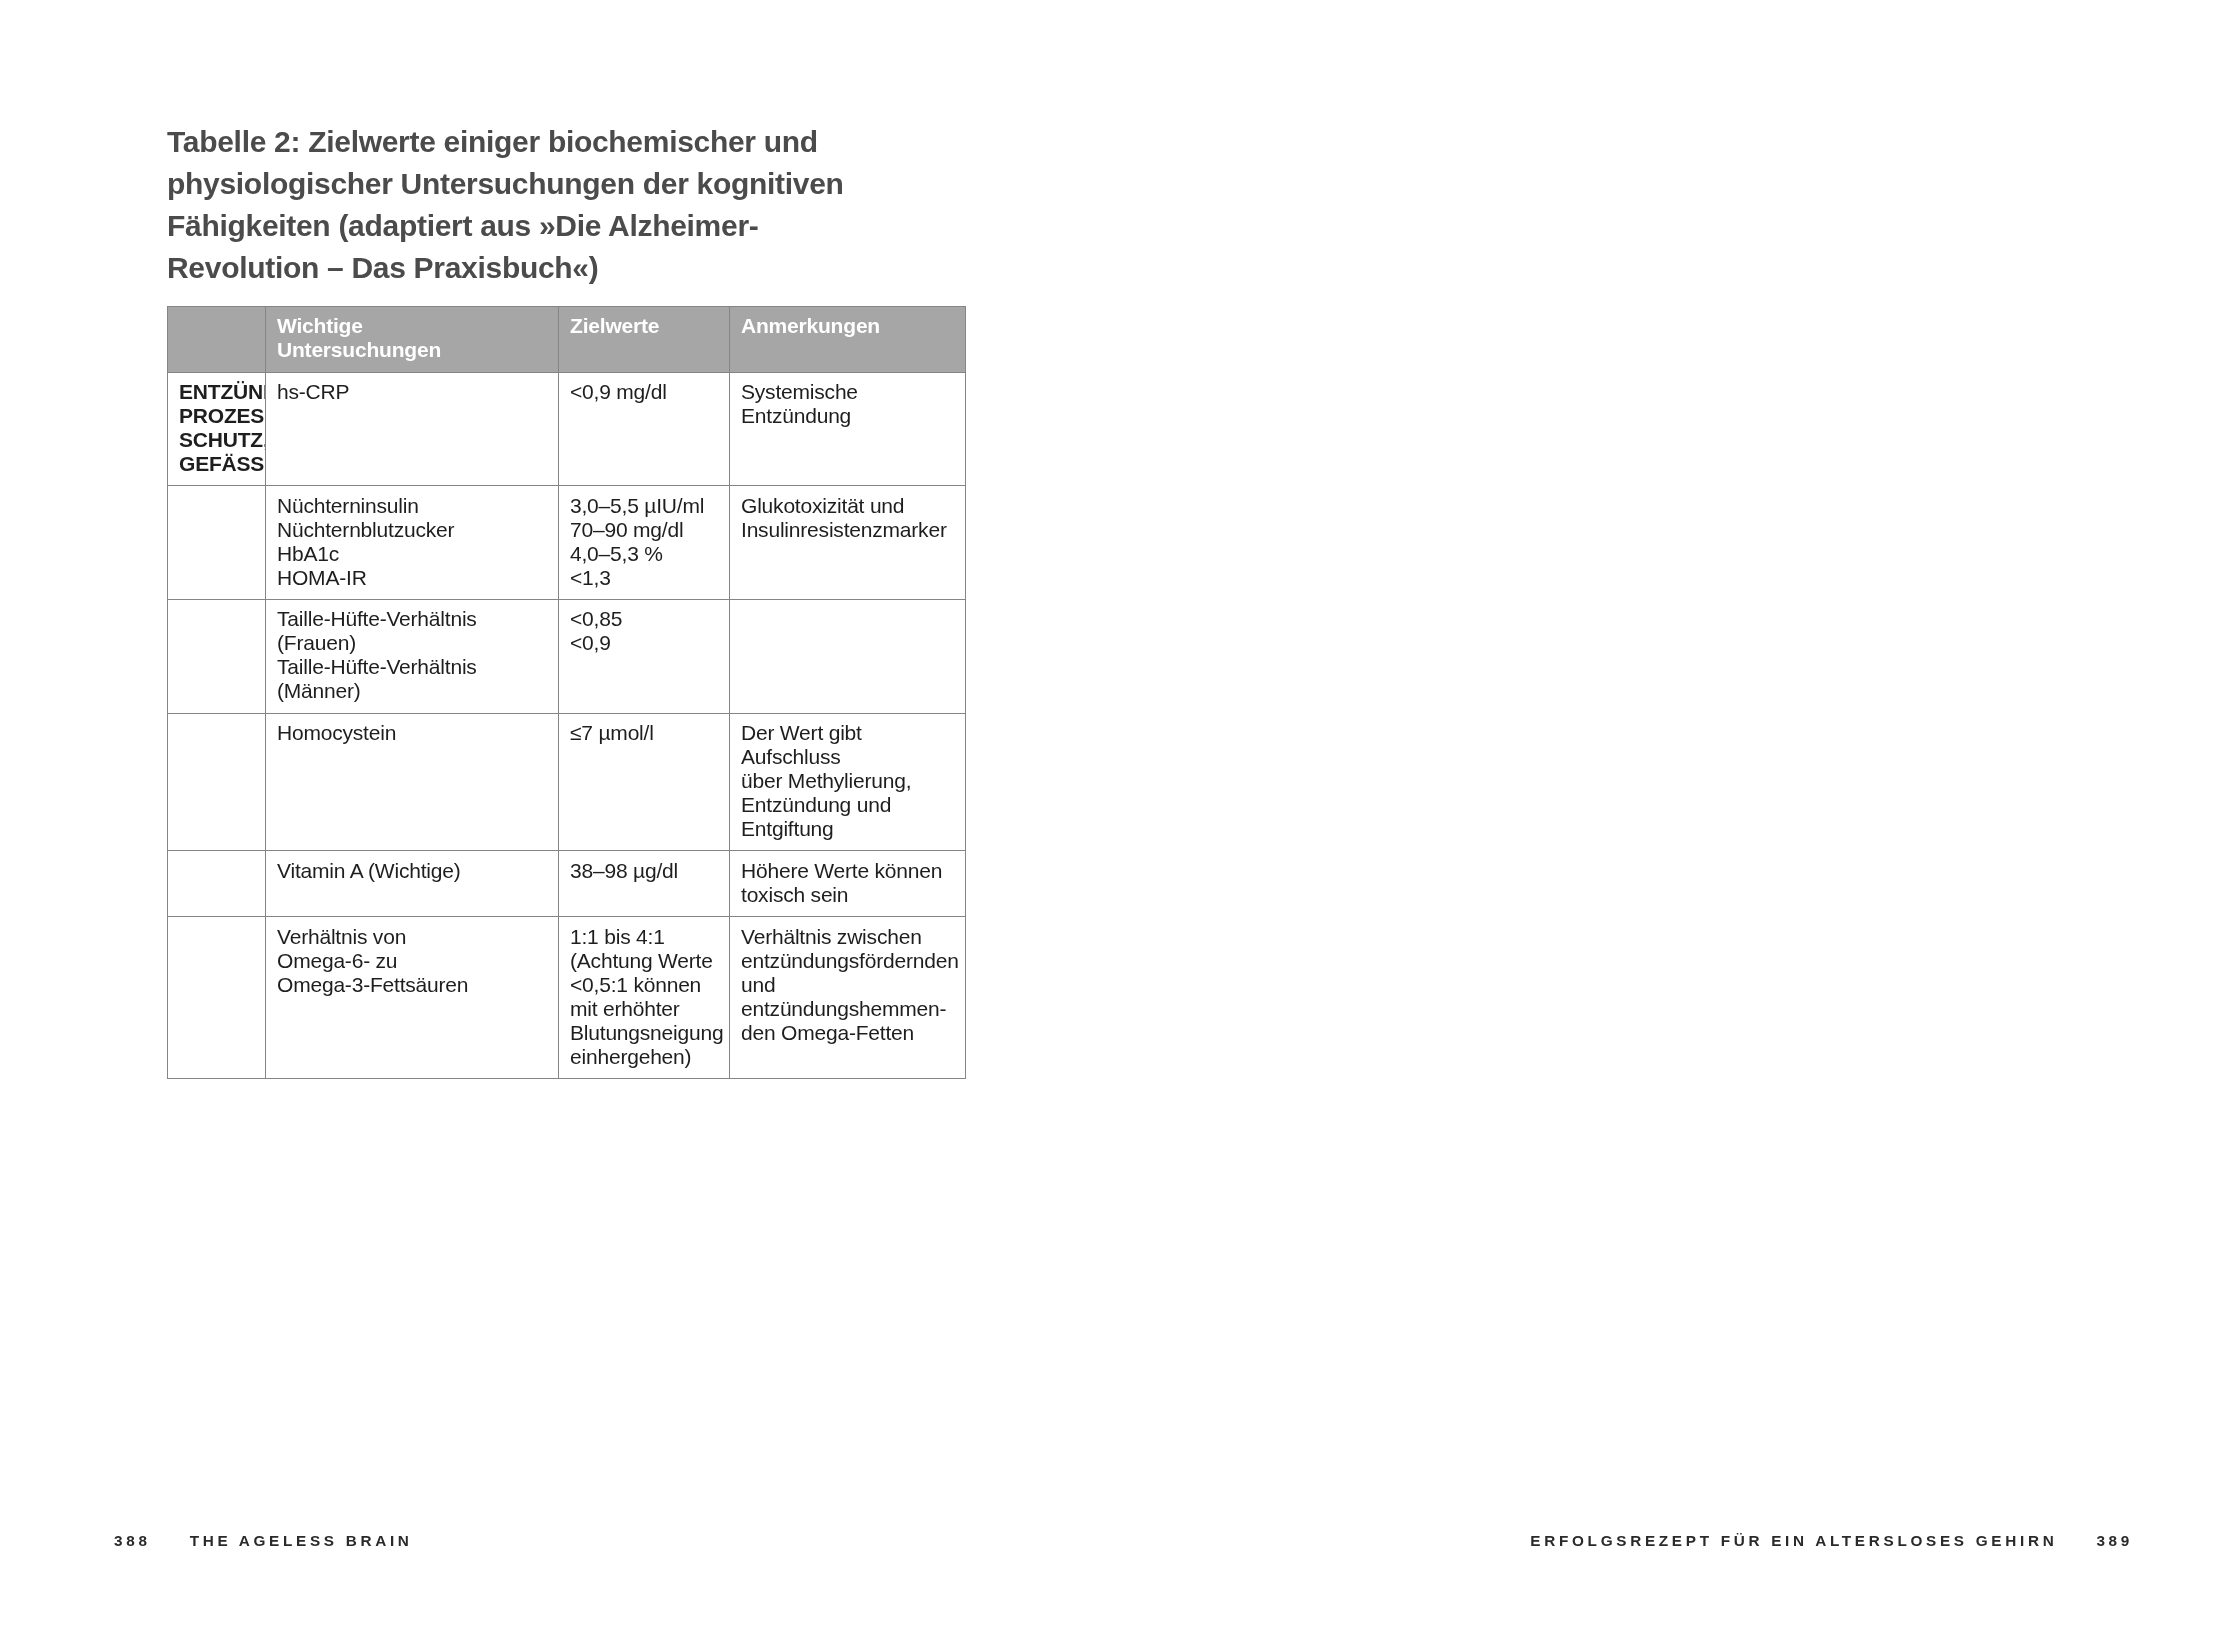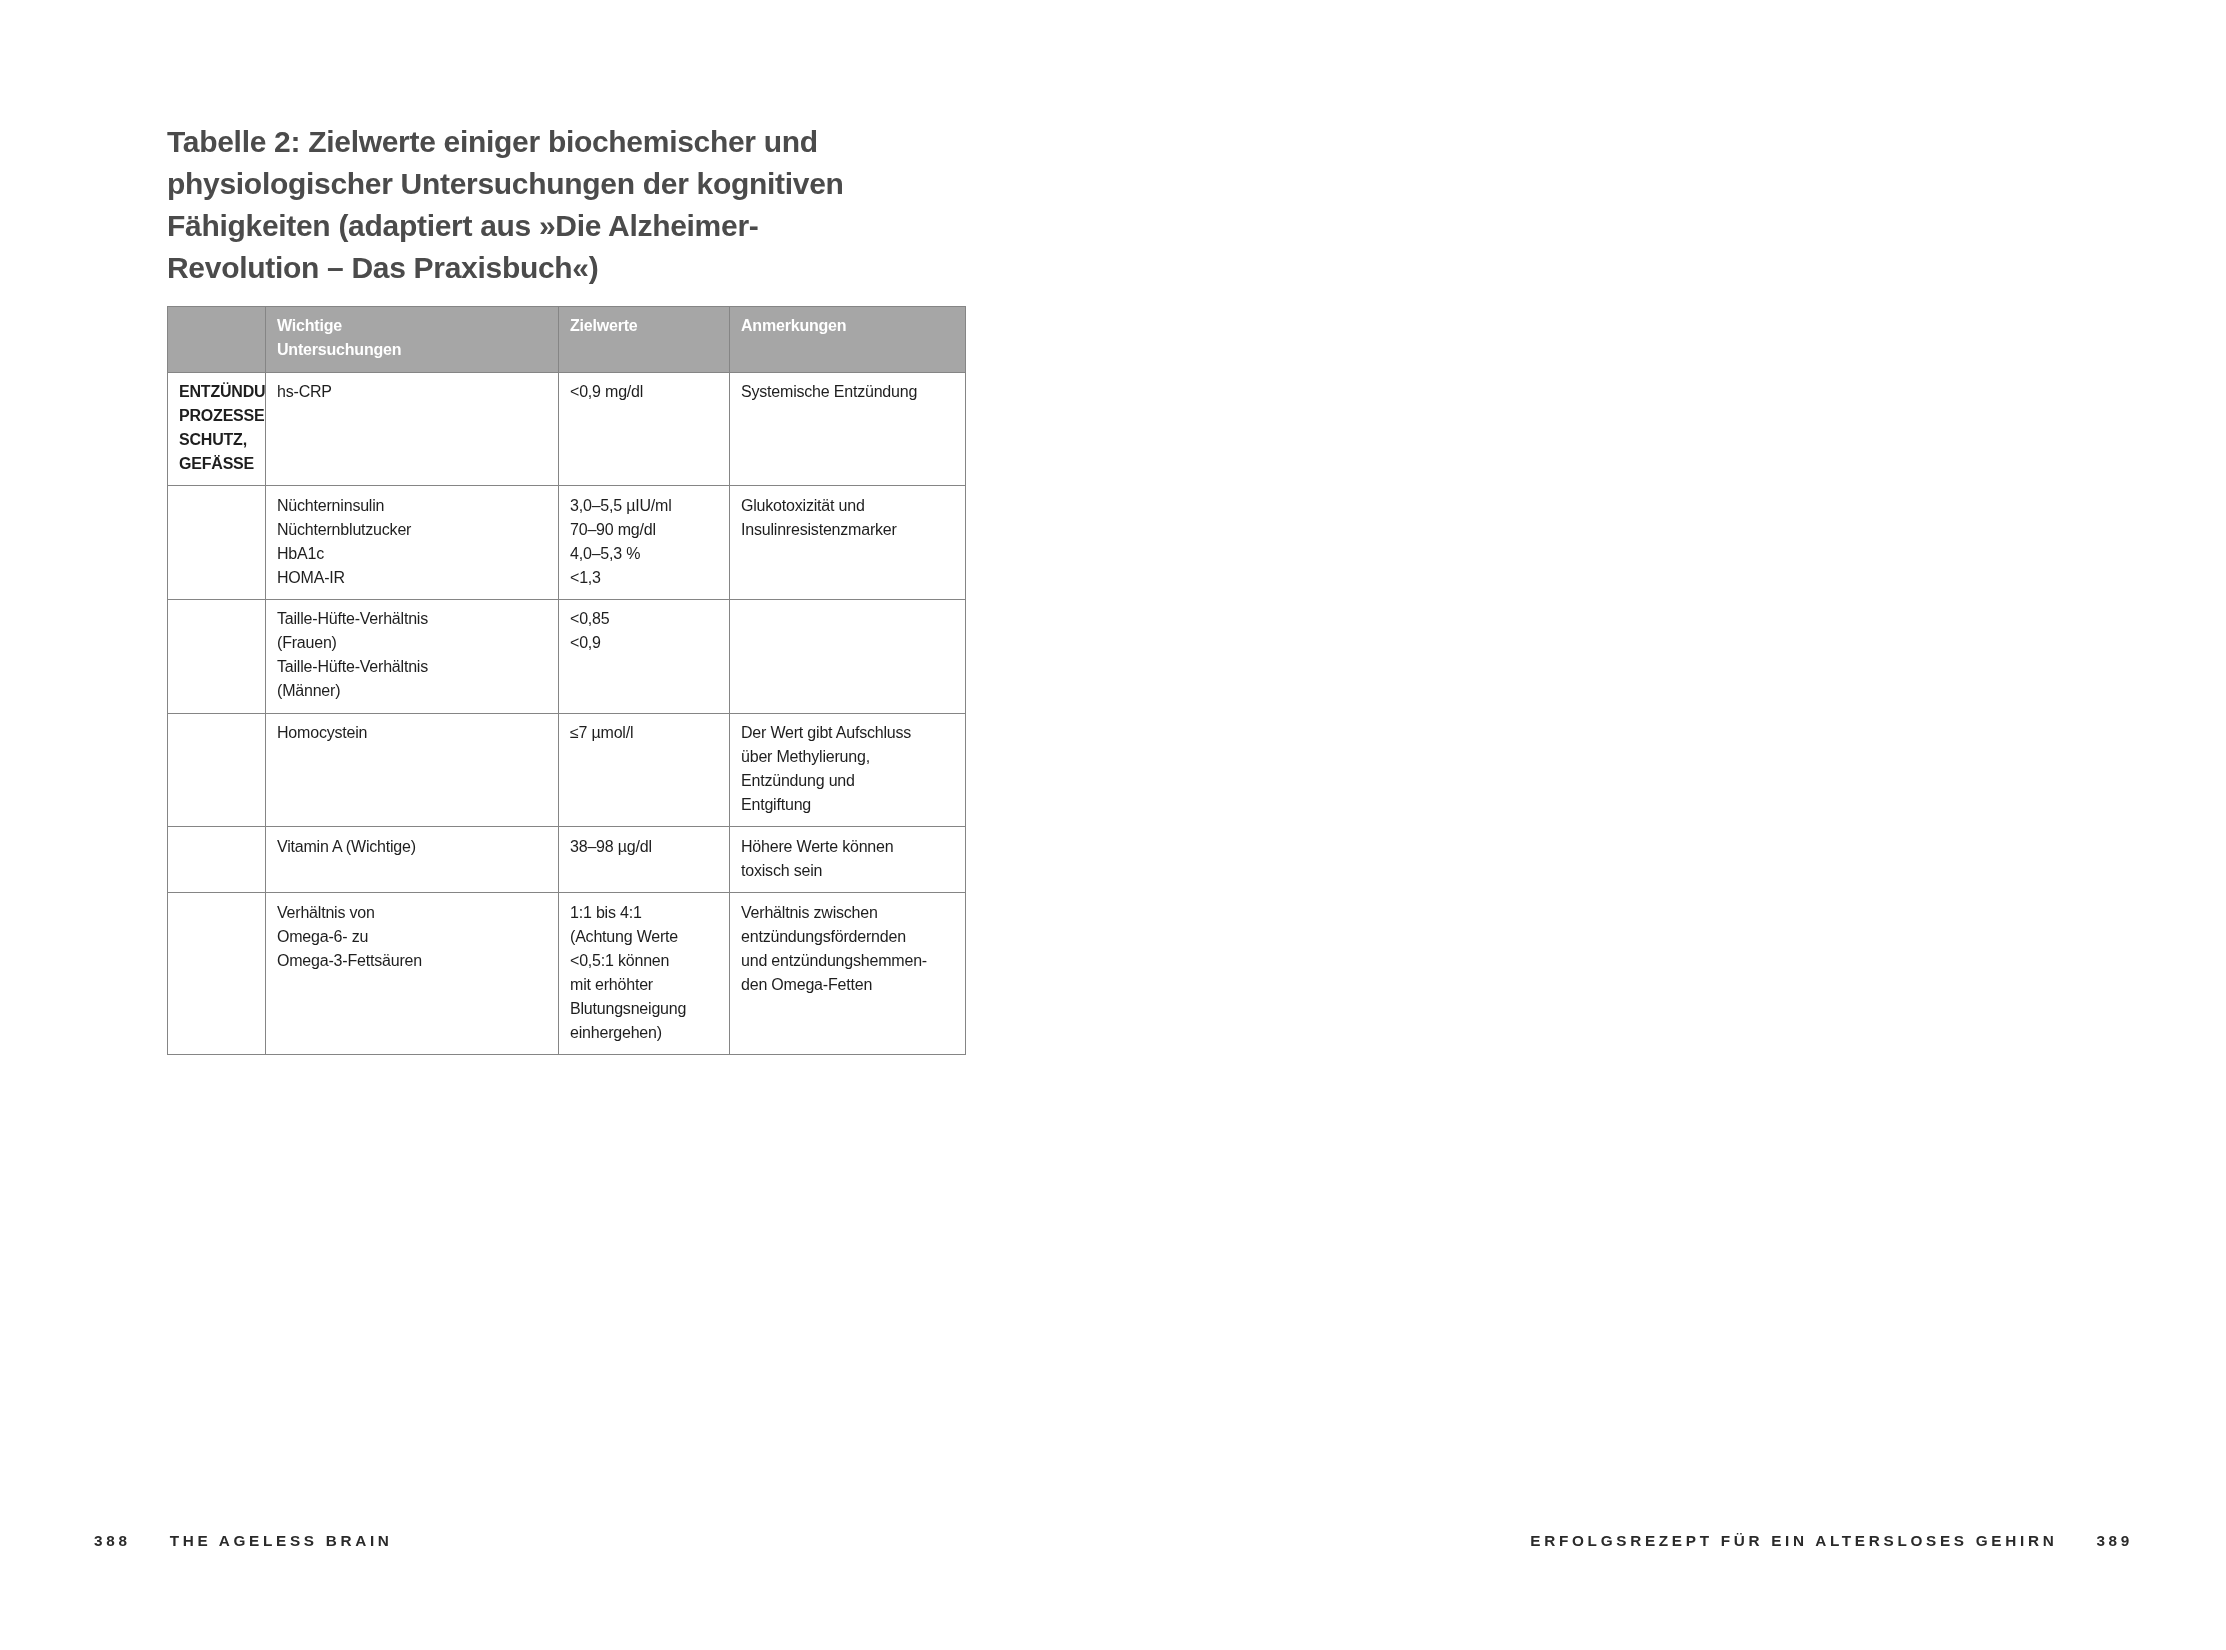--- a/index.html
+++ b/index.html
@@ -33,21 +33,21 @@
   table.values{
     position:absolute;border-collapse:collapse;table-layout:fixed;
     background:#fff;
   }
   #left-table{left:167px;top:306px;width:798px;}
 
   table.values th, table.values td{
     border:1.9px solid var(--border);
     vertical-align:top;text-align:left;
     padding:7.4px 11px 9.3px 11px;
-    font-size:16px;line-height:24px;
+    font-size:21px;line-height:24px;
     letter-spacing:-0.2px;
     color:var(--text);
     white-space:pre-line;
     overflow:hidden;
   }
   table.values th{
     background:var(--header-bg);
     color:#ffffff;font-weight:bold;
   }
   td.cat{
@@ -55,21 +55,21 @@
     font-size:14px;line-height:23px;letter-spacing:0.1px;
     padding-top:9.3px;
   }
 
   .footer{
     position:absolute;top:1532px;
     font-size:15.3px;letter-spacing:3.7px;
     color:var(--footer);font-weight:bold;
     white-space:nowrap;
   }
-  .footer-left{left:94px;}
+  .footer-left{left:114px;}
   .footer-right{right:93px;text-align:right;}
   .footer .pagenum{letter-spacing:3.7px;}
   .footer-left .label{margin-left:39px;}
   .footer-right .pagenum{margin-left:39px;}
 </style>
 </head>
 <body>
 
 <div class="page page-left">
 

